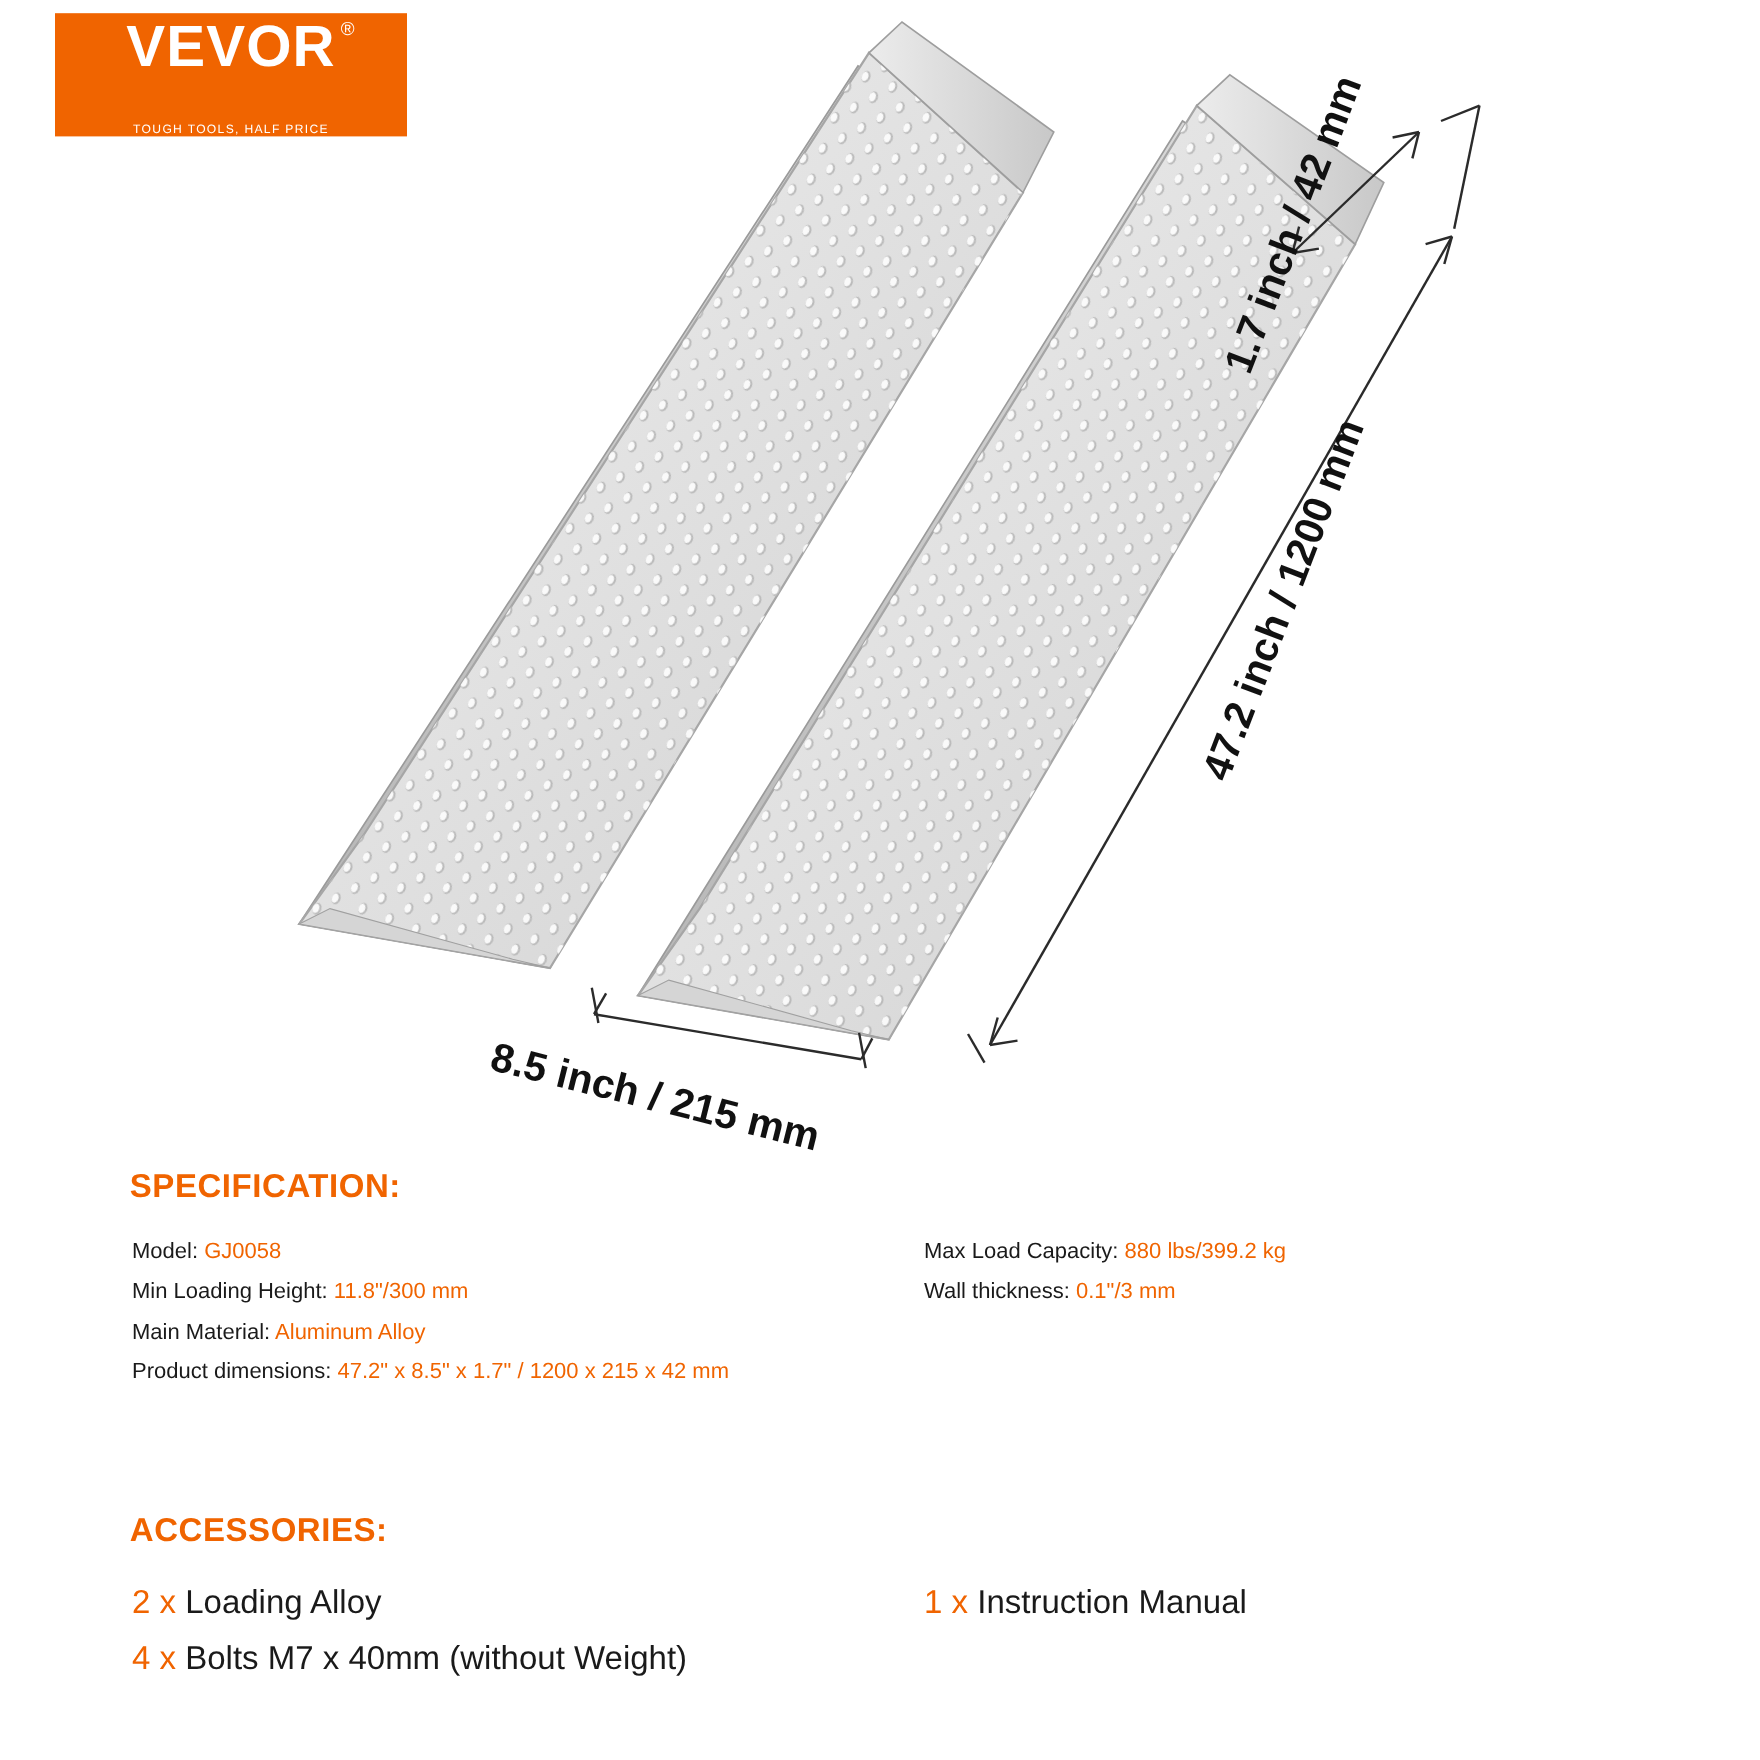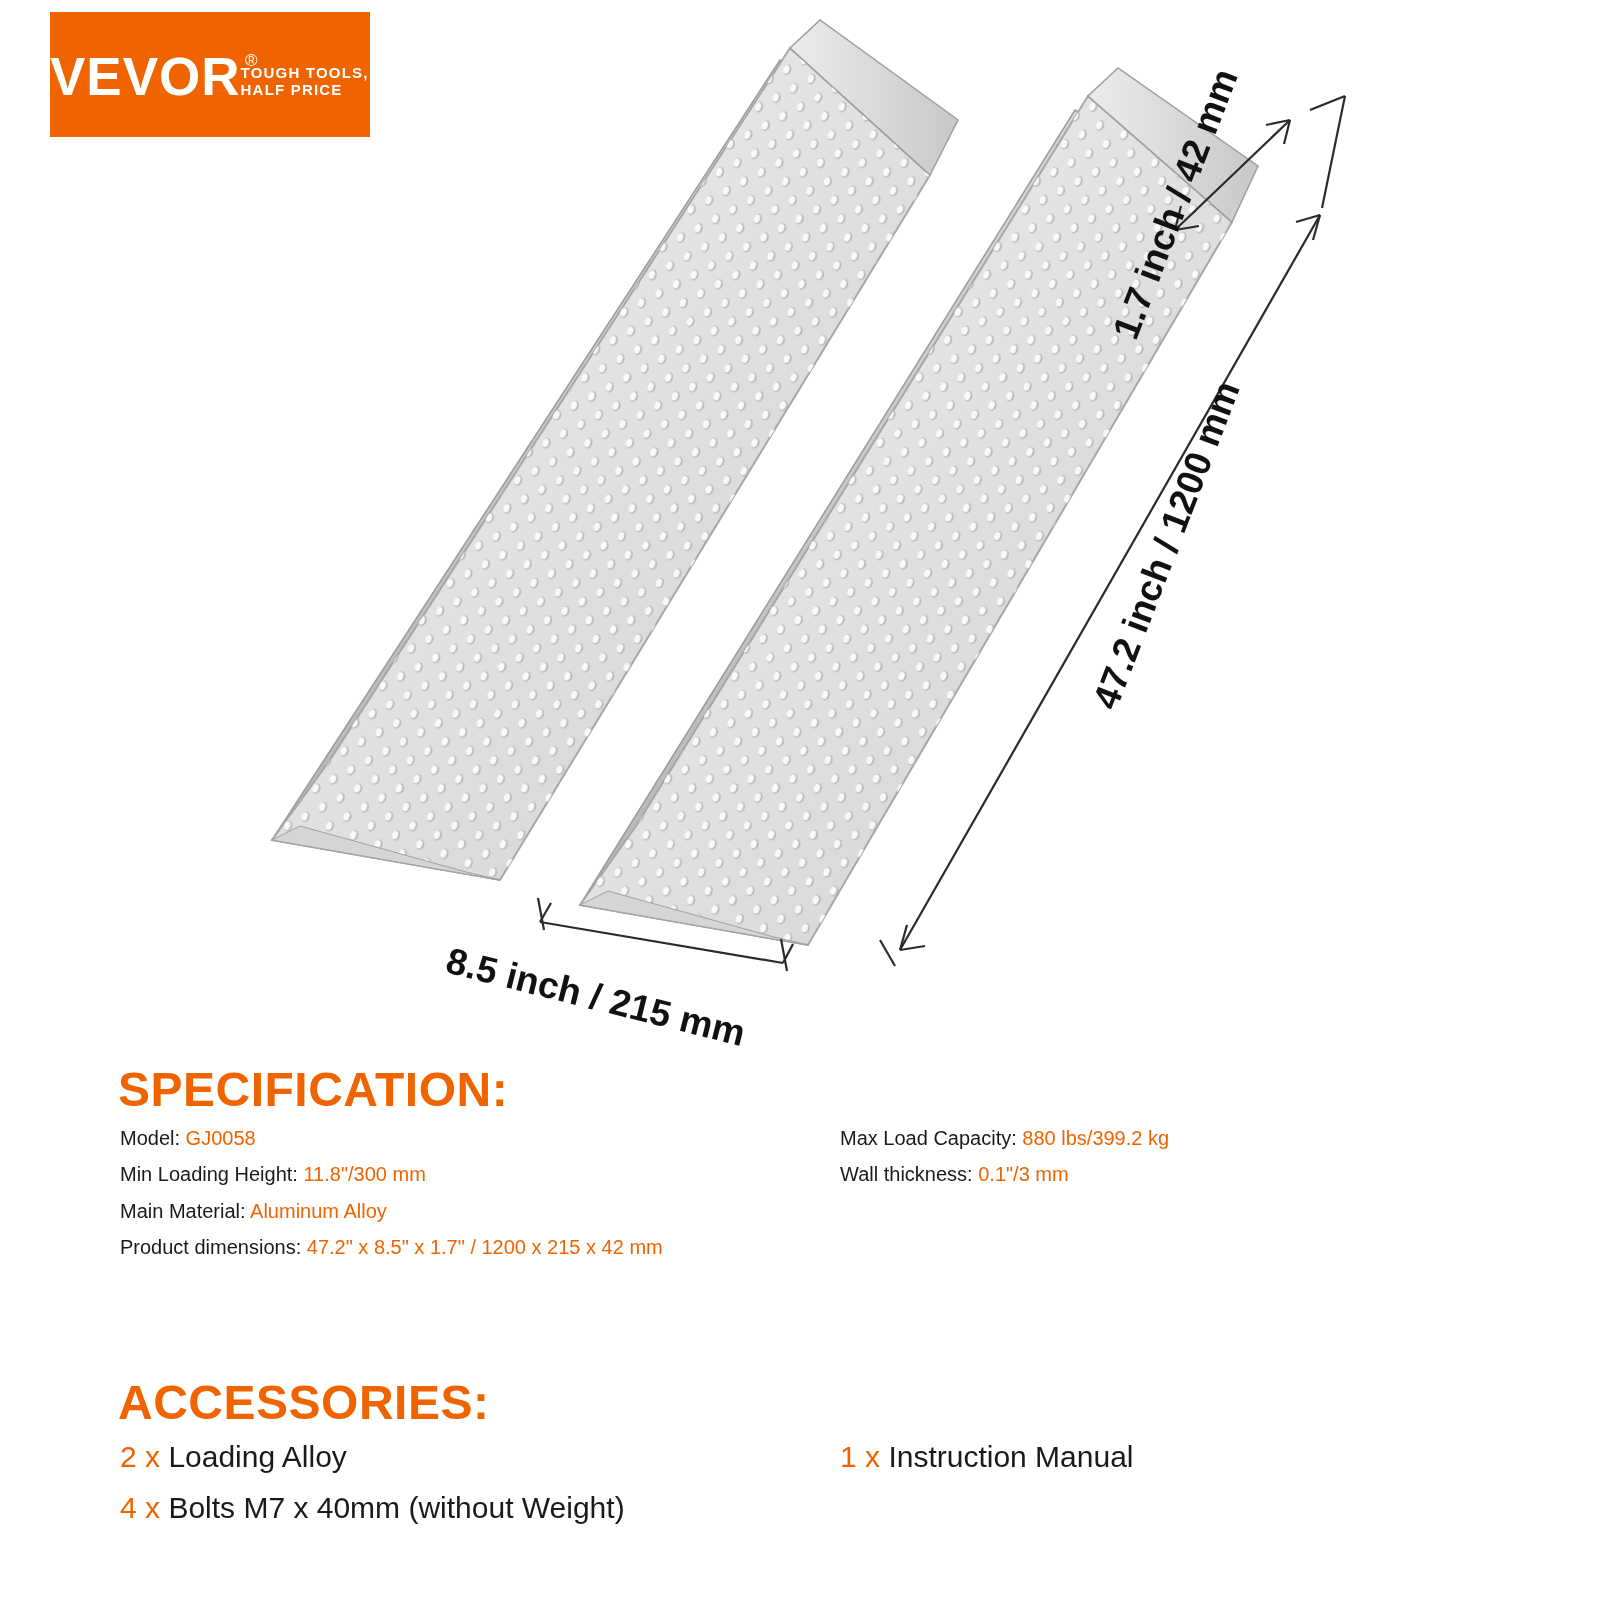--- a/index.html
+++ b/index.html
@@ -14,49 +14,49 @@
     position: relative;
     width: 1600px;
     height: 1600px;
     background: #fff;
   }
 
   
   .logo {
     position: absolute;
     left: 50px; top: 12px;
-    width: 320px; height: 125px;
+    width: 320px; height: 112px;
     background: #F06400;
     display: flex;
-    flex-direction: row;
+    flex-direction: column;
     align-items: center;
-    justify-content: flex-start;
+    justify-content: space-between;
     padding-top: 4px;
   }
   .logo-word {
     color: #ffffff;
     font-size: 53px;
     font-weight: bold;
     letter-spacing: 1px;
     line-height: 1;
     position: relative;
     font-family: "Liberation Sans", sans-serif;
   }
   .logo-reg {
     position: absolute;
     right: -18px; top: 2px;
     font-size: 17px;
     font-weight: normal;
   }
   .logo-tag {
     color: #ffffff;
-    font-size: 15px;
+    font-size: 11px;
     letter-spacing: 1.2px;
     margin-top: 9px;
-    font-weight: bold;
+    font-weight: normal;
   }
 
   
   .hero {
     position: absolute;
     left: 0; top: 0;
     width: 1600px; height: 1060px;
   }
   .hero svg { display: block; }
 
@@ -83,21 +83,21 @@
     left: 1105px; top: 330px;
     font-size: 37px;
     transform: rotate(-69deg);
     transform-origin: left top;
   }
 
   
   .section-title {
     position: absolute;
     color: #F06400;
-    font-size: 48px;
+    font-size: 30px;
     font-weight: bold;
     letter-spacing: 0.5px;
   }
   #spec-title { left: 118px; top: 1062px; }
   #acc-title  { left: 118px; top: 1375px; }
 
   .spec-grid {
     position: absolute;
     left: 120px; top: 1120px;
     width: 1360px;

